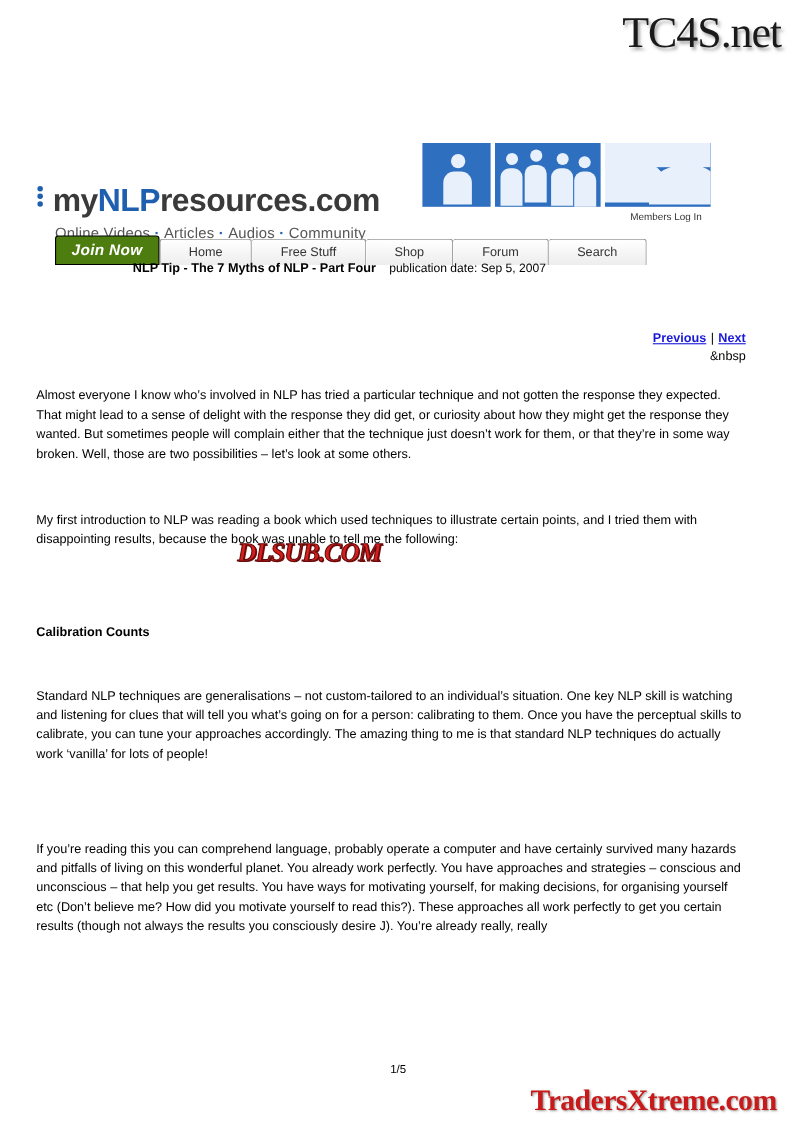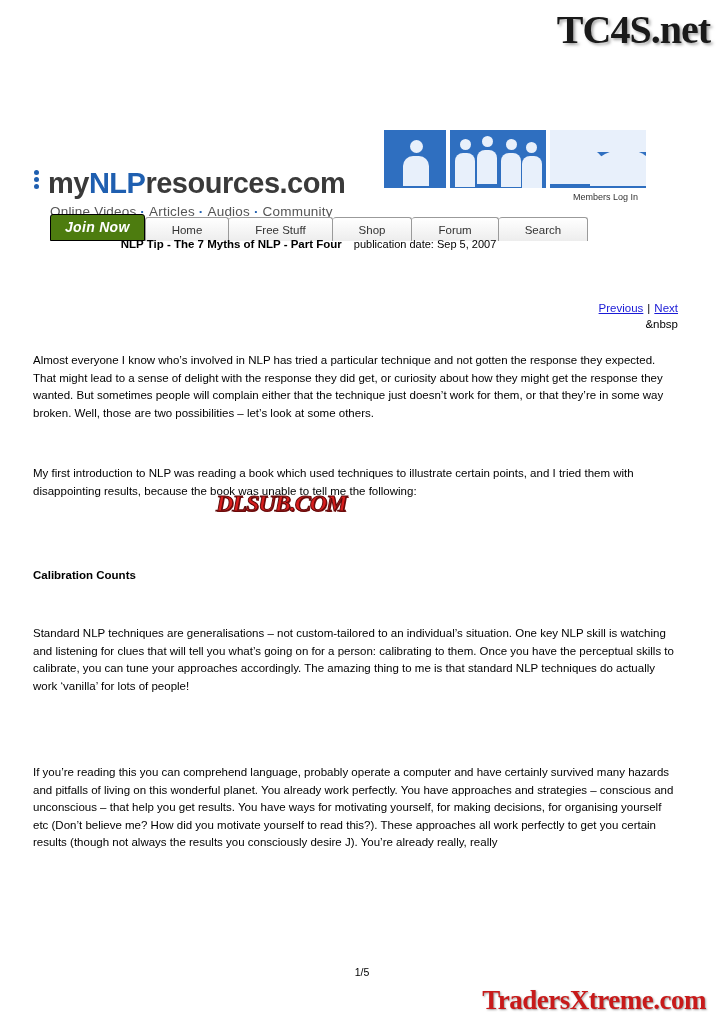--- a/index.html
+++ b/index.html
@@ -14,21 +14,21 @@
     position: relative;
     overflow: hidden;
   }
 
   
   .tc4s-watermark {
     position: absolute;
     top: 6px;
     right: 14px;
     font-family: "Liberation Serif", serif;
-    font-weight: bold;
+    font-weight: normal;
     font-size: 40px;
     color: #1a1a1a;
     letter-spacing: -1px;
     text-shadow: 2px 2px 3px rgba(120,120,120,0.65);
   }
 
   
   .banner {
     position: absolute;
     left: 34px;
@@ -176,20 +176,21 @@
   .pager {
     position: absolute;
     right: 46px;
     top: 302px;
     text-align: right;
     font-size: 11.5px;
   }
   .pager a {
     color: #1a1ad6;
     text-decoration: underline;
+    font-weight: bold;
   }
   .pager .bar {
     color: #000;
     margin: 0 4px;
   }
   .nbsp {
     display: block;
     margin-top: 4px;
     font-size: 11.5px;
     color: #000;

